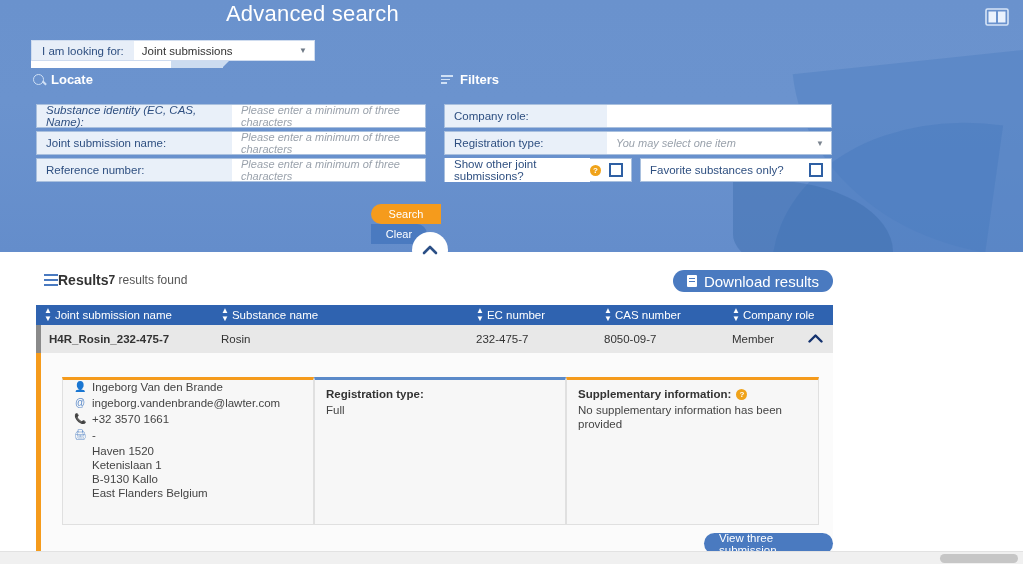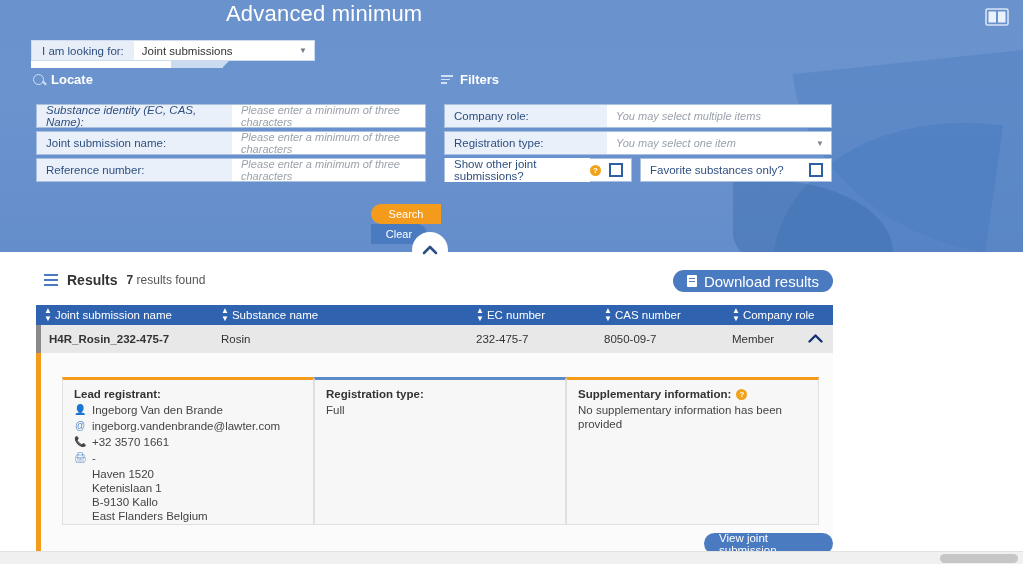--- a/index.html
+++ b/index.html
@@ -165,21 +165,21 @@
     border-radius:50%; background:#ffffff; display:flex; align-items:center;
     justify-content:center; cursor:pointer; z-index: 5;
   }
 
   
   #results-area {
     position:absolute; left:0; top:252px; width:1023px; height: 305px;
     background:#ffffff;
   }
   #results-head {
-    position:absolute; left: 44px; top: 20px; display:flex; align-items:center; gap:9px;
+    position:absolute; left: 44px; top: 20px; display:flex; align-items:center; 
   }
   .listicon{width:14px;display:flex;flex-direction:column;gap:3px;}
   .listicon i{display:block;height:2px;background:#4a7ac0;}
   #results-word { font-size: 14px; font-weight:bold; color:#333; }
   #results-count { font-size: 12px; color:#555; }
   #results-count b { font-weight:bold; color:#333; }
 
   #download-btn {
     position:absolute; right: 190px; top: 18px; height: 22px;
     background:#4a7ac0; color:#fff; border-radius: 11px;
@@ -267,21 +267,21 @@
         </span>
       <span>Menu</span>
       <span id="menu-caret">▼</span>
     </div>
     <div id="home-crumb">
       <span>Home</span>
     </div>
     <div id="crumb-arrow"></div>
   </div>
 
-  <div id="page-title">Advanced minimum</div>
+  <div id="page-title">Advanced search</div>
 
   <svg id="book-icon" viewBox="0 0 24 18">
     <rect x="1" y="1" width="22" height="16" rx="1.5" fill="none" stroke="#d7e5f7" stroke-width="1.6"></rect>
     <rect x="3.5" y="3.5" width="7.5" height="11" fill="#eaf2fd"></rect>
     <rect x="13" y="3.5" width="7.5" height="11" fill="#eaf2fd"></rect>
   </svg>
 
   <div id="lookingfor">
     <div id="lf-label">I am looking for:</div>
     <div id="lf-select">
@@ -311,21 +311,20 @@
     <div class="f-label">Joint submission name:</div>
     <div class="f-input">Please enter a minimum of three characters</div>
   </div>
   <div class="field-row" id="loc3">
     <div class="f-label">Reference number:</div>
     <div class="f-input">Please enter a minimum of three characters</div>
   </div>
 
   <div class="field-row" id="flt1">
     <div class="f-label">Company role:</div>
-    <div class="f-input">You may select multiple items</div>
   </div>
   <div class="field-row" id="flt2">
     <div class="f-label">Registration type:</div>
     <div class="f-input">
       <span>You may select one item</span>
       <span class="car">▼</span>
     </div>
   </div>
   <div class="field-row" id="flt3">
     <div class="f-label">Show other joint submissions?</div>
@@ -401,21 +400,20 @@
     <svg id="row-collapse" width="15" height="9" viewBox="0 0 15 9">
       <path d="M1.5 7.5 L7.5 1.5 L13.5 7.5" fill="none" stroke="#14326e" stroke-width="2.4" stroke-linecap="round" stroke-linejoin="round"></path>
     </svg>
   </div>
 
   <div id="notch"></div>
 
   <div id="detail-wrap">
 
     <div class="panel t-orange" id="panel1">
-      <div class="p-title">Lead registrant:</div>
       <div class="p-line">
         <span class="gi">👤</span>
         <span>Ingeborg Van den Brande</span>
       </div>
       <div class="p-line">
         <span class="gi">@</span>
         <span>ingeborg.vandenbrande@lawter.com</span>
       </div>
       <div class="p-line">
         <span class="gi">📞</span>
@@ -437,19 +435,19 @@
     </div>
 
     <div class="panel t-orange" id="panel3">
       <div class="p-title">
         <span>Supplementary information:</span>
         <span class="info-dot" style="margin-right:0;">?</span>
       </div>
       <div class="p-line" style="margin-left:11px;font-weight:normal;">No supplementary information has been provided</div>
     </div>
 
-    <div id="view-btn">View joint submission</div>
+    <div id="view-btn">View three submission</div>
   </div>
 </div>
 
 <div id="hscroll">
   <div id="hscroll-thumb"></div>
 </div>
 
 </body></html>

